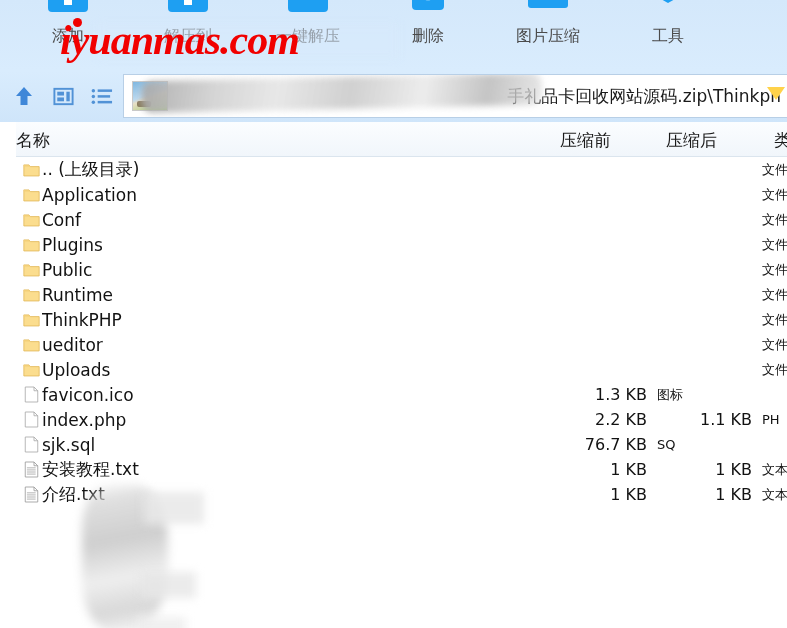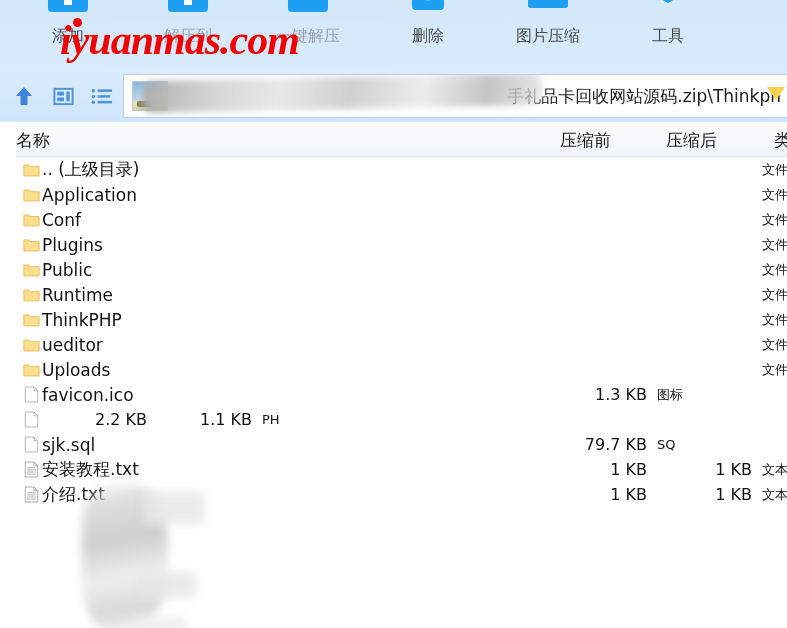--- a/index.html
+++ b/index.html
@@ -515,33 +515,34 @@
           <div class="cell-post">1.3 KB</div>
           <div class="cell-type">图标</div>
         </div>
         <div class="row">
           <div class="cell-icon">
             <svg class="file-ico" viewBox="0 0 18 20" width="15" height="17">
               <path d="M1.5 1 L12 1 L16.5 5.5 L16.5 19 L1.5 19 Z" fill="#ffffff" stroke="#a8a8a8" stroke-width="1"></path>
               <path d="M12 1 L12 5.5 L16.5 5.5" fill="none" stroke="#a8a8a8" stroke-width="1"></path>
             </svg>
           </div>
+          <div class="cell-name">index.php</div>
           <div class="cell-pre">2.2 KB</div>
           <div class="cell-post">1.1 KB</div>
           <div class="cell-type">PH</div>
         </div>
         <div class="row">
           <div class="cell-icon">
             <svg class="file-ico" viewBox="0 0 18 20" width="15" height="17">
               <path d="M1.5 1 L12 1 L16.5 5.5 L16.5 19 L1.5 19 Z" fill="#ffffff" stroke="#a8a8a8" stroke-width="1"></path>
               <path d="M12 1 L12 5.5 L16.5 5.5" fill="none" stroke="#a8a8a8" stroke-width="1"></path>
             </svg>
           </div>
           <div class="cell-name">sjk.sql</div>
-          <div class="cell-post">79.7 KB</div>
+          <div class="cell-post">76.7 KB</div>
           <div class="cell-type">SQ</div>
         </div>
         <div class="row">
           <div class="cell-icon">
             <svg class="txt-ico" viewBox="0 0 18 20" width="15" height="17">
               <path d="M1.5 1 L12 1 L16.5 5.5 L16.5 19 L1.5 19 Z" fill="#ffffff" stroke="#9a9a9a" stroke-width="1"></path>
               <path d="M12 1 L12 5.5 L16.5 5.5" fill="none" stroke="#9a9a9a" stroke-width="1"></path>
               <g stroke="#9a9a9a" stroke-width="0.9">
                 <line x1="3.5" y1="8" x2="14" y2="8"></line>
                 <line x1="3.5" y1="10.5" x2="14" y2="10.5"></line>

